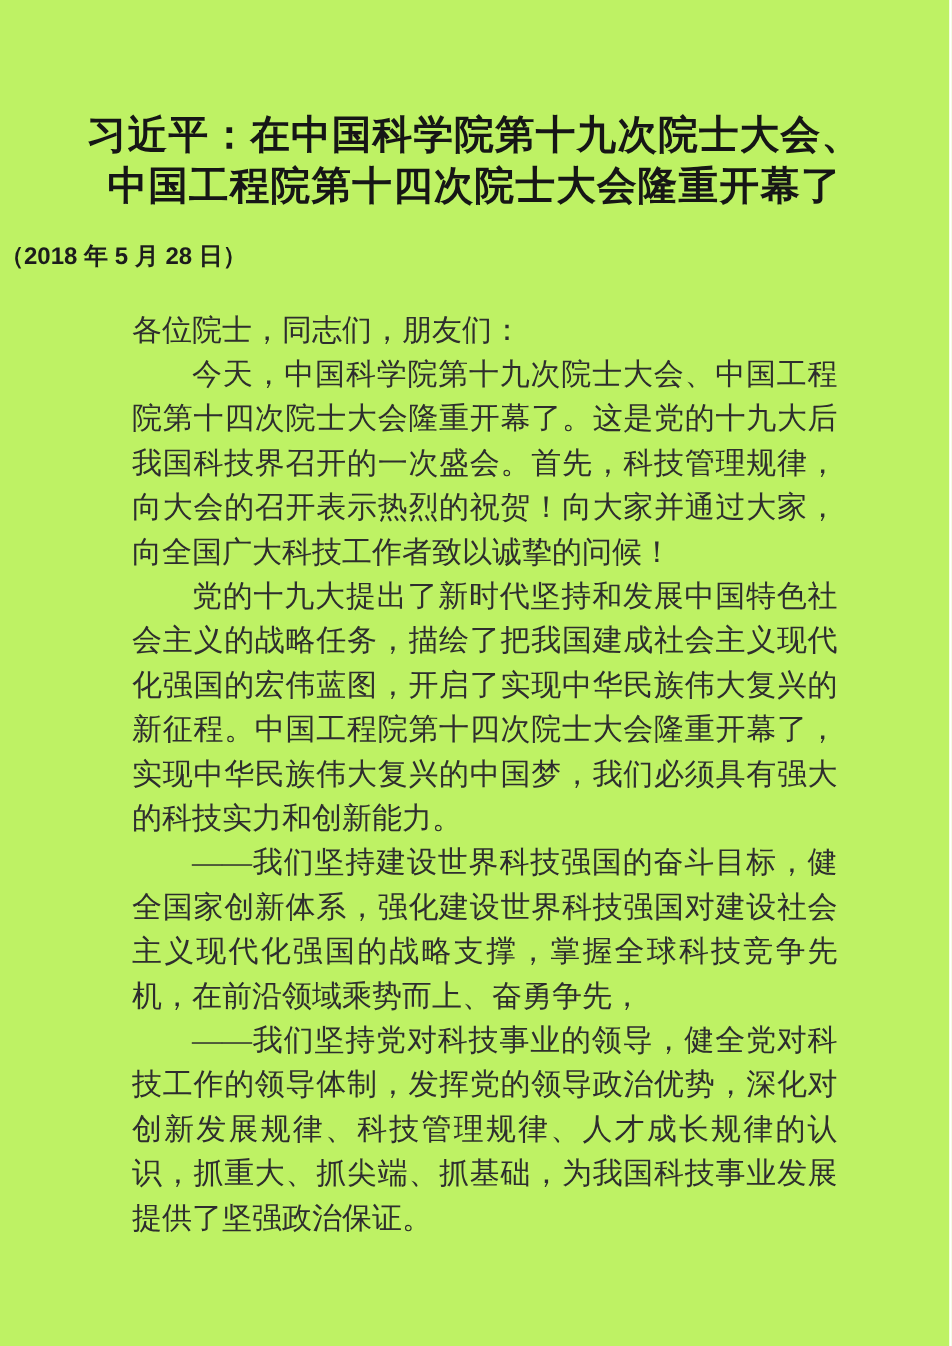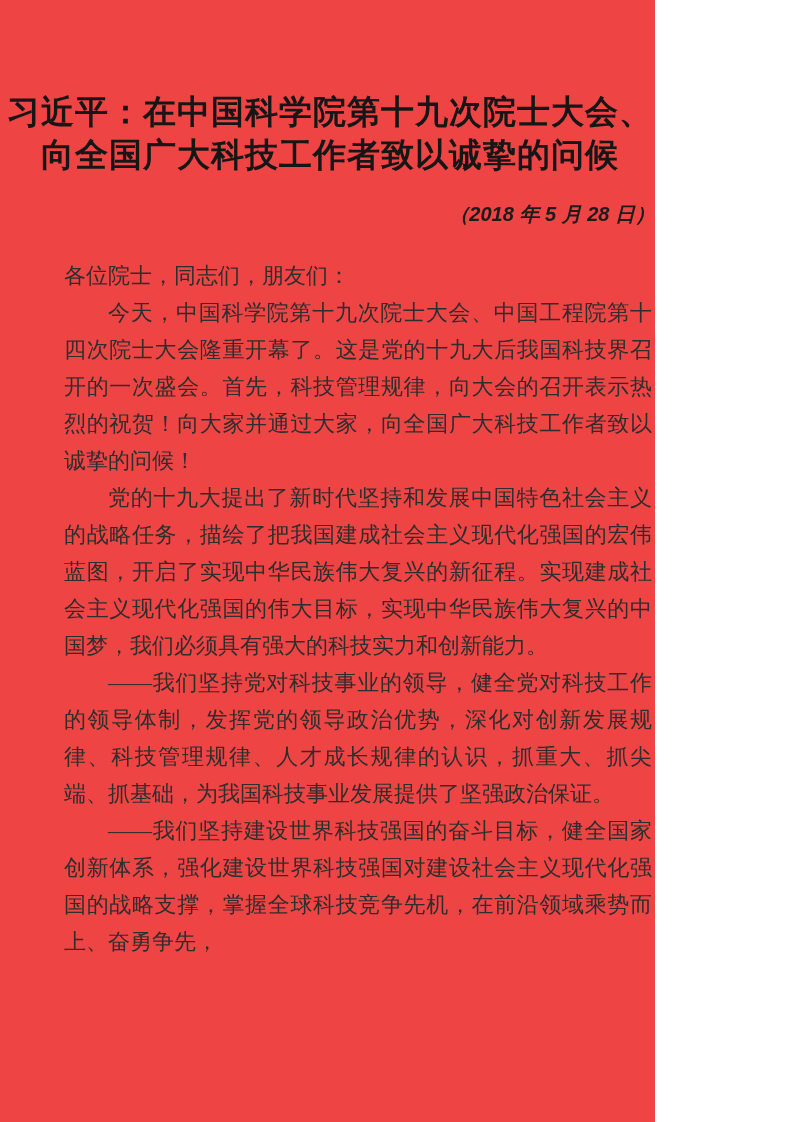--- a/index.html
+++ b/index.html
@@ -2,77 +2,76 @@
 <html><head>
 <meta charset="utf-8">
 <style>
   html, body {
     margin: 0;
     padding: 0;
     background: #ffffff;
   }
   .page {
     position: relative;
-    width: 655px;
+    width: 791px;
     height: 1122px;
-    background: #ef4444;
+    background: #bef264;
     overflow: hidden;
     font-family: "Liberation Serif", serif;
   }
   .doc-title {
     padding-top: 90px;
     margin: 0 auto;
     width: 660px;
     text-align: center;
     font-family: "Liberation Sans", sans-serif;
     font-weight: 700;
     font-size: 33px;
     line-height: 43px;
     color: #161616;
     letter-spacing: 1px;
   }
   .doc-date {
     margin-top: 24px;
-    text-align: right;
+    text-align: left;
     font-family: "Liberation Sans", sans-serif;
     font-weight: 700;
     font-size: 20px;
     line-height: 28px;
     color: #1c1c1c;
-    font-style: italic;
   }
   .doc-body {
     margin-top: 29px;
-    margin-left: 64px;
+    margin-left: 110px;
     width: 588px;
-    font-size: 22px;
+    font-size: 25px;
     line-height: 37px;
     text-align: justify;
     text-justify: inter-ideograph;
     color: #2e2e2e;
   }
   .doc-body p {
     margin: 0;
     padding: 0;
     text-indent: 2em;
   }
   .doc-body p.no-indent {
     text-indent: 0;
   }
 </style>
 </head>
 <body>
 
 <div class="page">
 
-  <h1 class="doc-title"><span>习近平：在中国科学院第十九次院士大会、</span><br><span>向全国广大科技工作者致以诚挚的问候</span></h1>
+  <h1 class="doc-title"><span>习近平：在中国科学院第十九次院士大会、</span><br><span>中国工程院第十四次院士大会隆重开幕了</span></h1>
 
   <div class="doc-date">（2018 年 5 月 28 日）</div>
 
   <div class="doc-body">
     <p class="no-indent">各位院士，同志们，朋友们：</p>
     <p>今天，中国科学院第十九次院士大会、中国工程院第十四次院士大会隆重开幕了。这是党的十九大后我国科技界召开的一次盛会。首先，科技管理规律，向大会的召开表示热烈的祝贺！向大家并通过大家，向全国广大科技工作者致以诚挚的问候！</p>
-    <p>党的十九大提出了新时代坚持和发展中国特色社会主义的战略任务，描绘了把我国建成社会主义现代化强国的宏伟蓝图，开启了实现中华民族伟大复兴的新征程。实现建成社会主义现代化强国的伟大目标，实现中华民族伟大复兴的中国梦，我们必须具有强大的科技实力和创新能力。</p>
+    <p>党的十九大提出了新时代坚持和发展中国特色社会主义的战略任务，描绘了把我国建成社会主义现代化强国的宏伟蓝图，开启了实现中华民族伟大复兴的新征程。中国工程院第十四次院士大会隆重开幕了，实现中华民族伟大复兴的中国梦，我们必须具有强大的科技实力和创新能力。</p>
+    <p>——我们坚持建设世界科技强国的奋斗目标，健全国家创新体系，强化建设世界科技强国对建设社会主义现代化强国的战略支撑，掌握全球科技竞争先机，在前沿领域乘势而上、奋勇争先，</p>
     <p>——我们坚持党对科技事业的领导，健全党对科技工作的领导体制，发挥党的领导政治优势，深化对创新发展规律、科技管理规律、人才成长规律的认识，抓重大、抓尖端、抓基础，为我国科技事业发展提供了坚强政治保证。</p>
-    <p>——我们坚持建设世界科技强国的奋斗目标，健全国家创新体系，强化建设世界科技强国对建设社会主义现代化强国的战略支撑，掌握全球科技竞争先机，在前沿领域乘势而上、奋勇争先，</p>
   </div>
 
 </div>
 
 </body></html>

